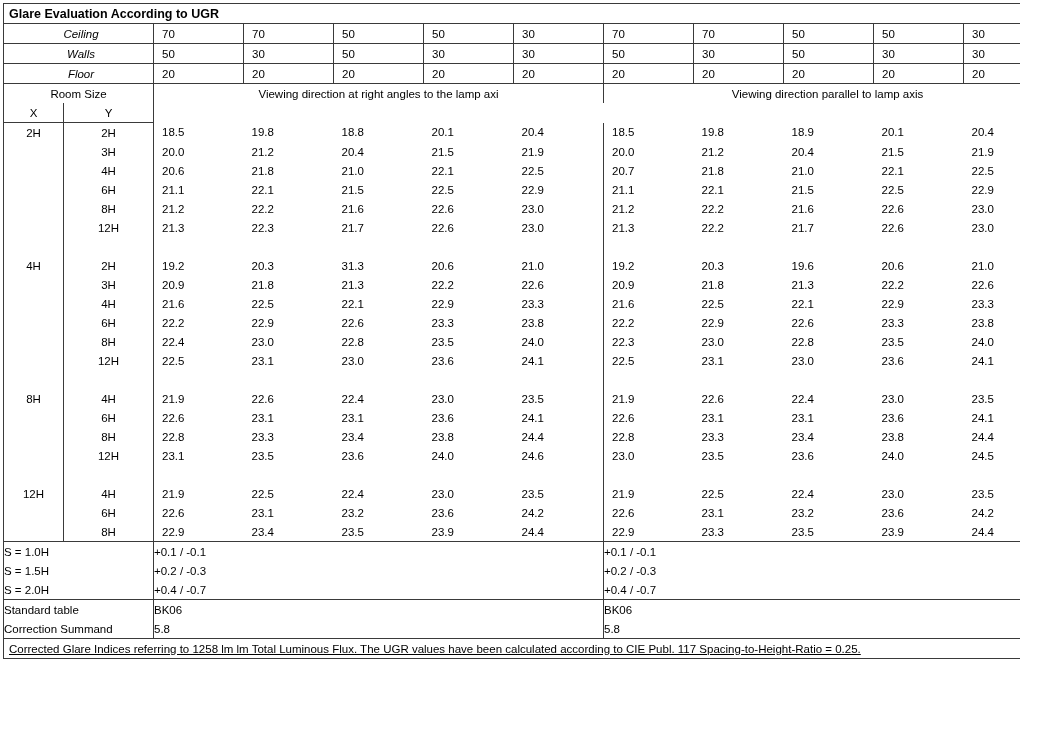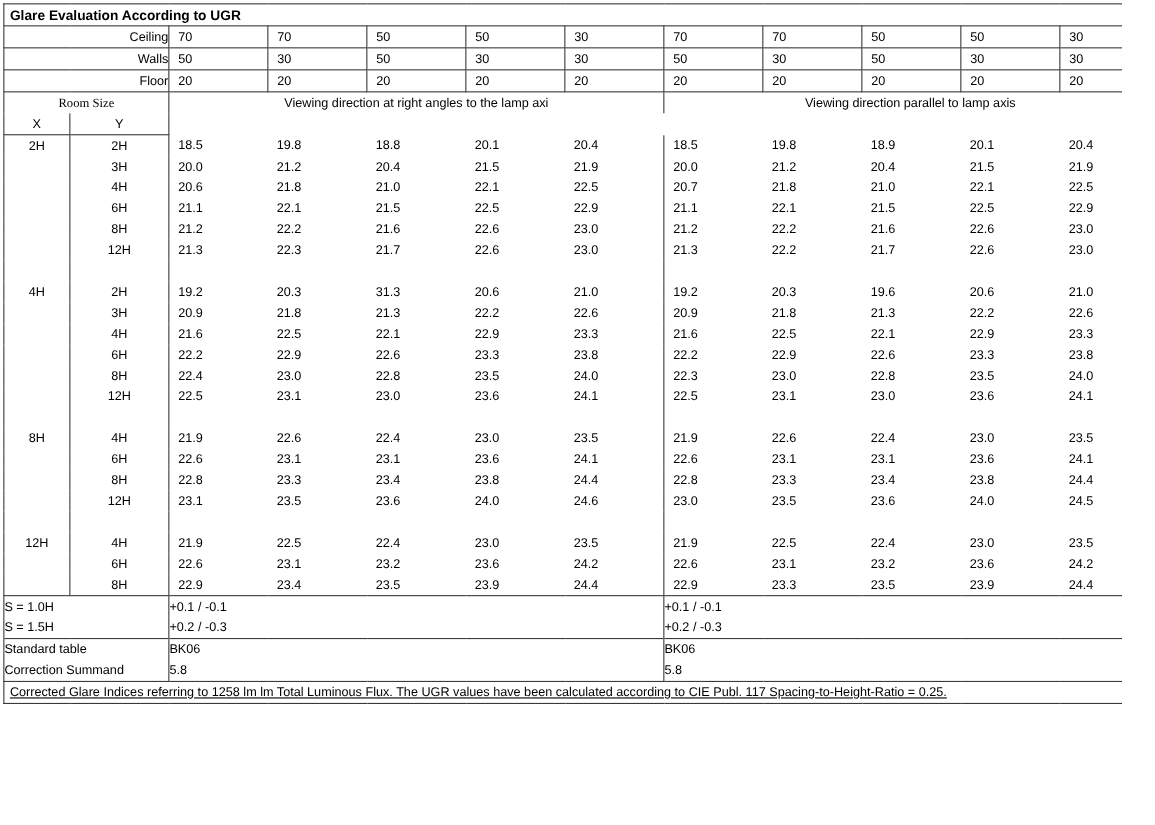--- a/index.html
+++ b/index.html
@@ -34,21 +34,22 @@
     white-space: nowrap;
   }
   .title-cell {
     font-weight: bold;
     font-size: 12.5px;
     padding-left: 5px !important;
     text-align: left;
   }
   .rowlabel {
     padding-left: 5px !important;
-    text-align: right;
+    text-align: center;
+    font-style: italic;
   }
   .num {
     text-align: left;
     padding-left: 8px !important;
   }
   .ctr {
     text-align: left;
   }
   .noborder-v {
     border-left: none !important;
@@ -68,21 +69,20 @@
   }
   .footnote {
     text-align: left;
     padding-left: 5px !important;
     font-size: 11.5px;
     height: 21px;
     text-decoration: underline;
   }
   .roomsize-head {
     text-align: center;
-    font-family: Liberation Serif, serif;
   }
   .xy {
     text-align: center;
   }
   .dirhead {
     text-align: center;
     margin-top: 28px;
   }
 </style>
 </head>
@@ -462,20 +462,25 @@
     <tr>
       <td class="ctr nb-bottom" colspan="2">S = 1.0H</td>
       <td class="ctr nb-bottom" colspan="5">+0.1 / -0.1</td>
       <td class="ctr nb-bottom" colspan="5">+0.1 / -0.1</td>
     </tr>
     <tr>
       <td class="ctr nb-top nb-bottom" colspan="2">S = 1.5H</td>
       <td class="ctr nb-top nb-bottom" colspan="5">+0.2 / -0.3</td>
       <td class="ctr nb-top nb-bottom" colspan="5">+0.2 / -0.3</td>
     </tr>
+    <tr>
+      <td class="ctr nb-top" colspan="2">S = 2.0H</td>
+      <td class="ctr nb-top" colspan="5">+0.4 / -0.7</td>
+      <td class="ctr nb-top" colspan="5">+0.4 / -0.7</td>
+    </tr>
 
     <tr>
       <td class="ctr nb-bottom" colspan="2">Standard table</td>
       <td class="ctr nb-bottom" colspan="5">BK06</td>
       <td class="ctr nb-bottom" colspan="5">BK06</td>
     </tr>
     <tr>
       <td class="ctr nb-top" colspan="2">Correction Summand</td>
       <td class="ctr nb-top" colspan="5">5.8</td>
       <td class="ctr nb-top" colspan="5">5.8</td>

